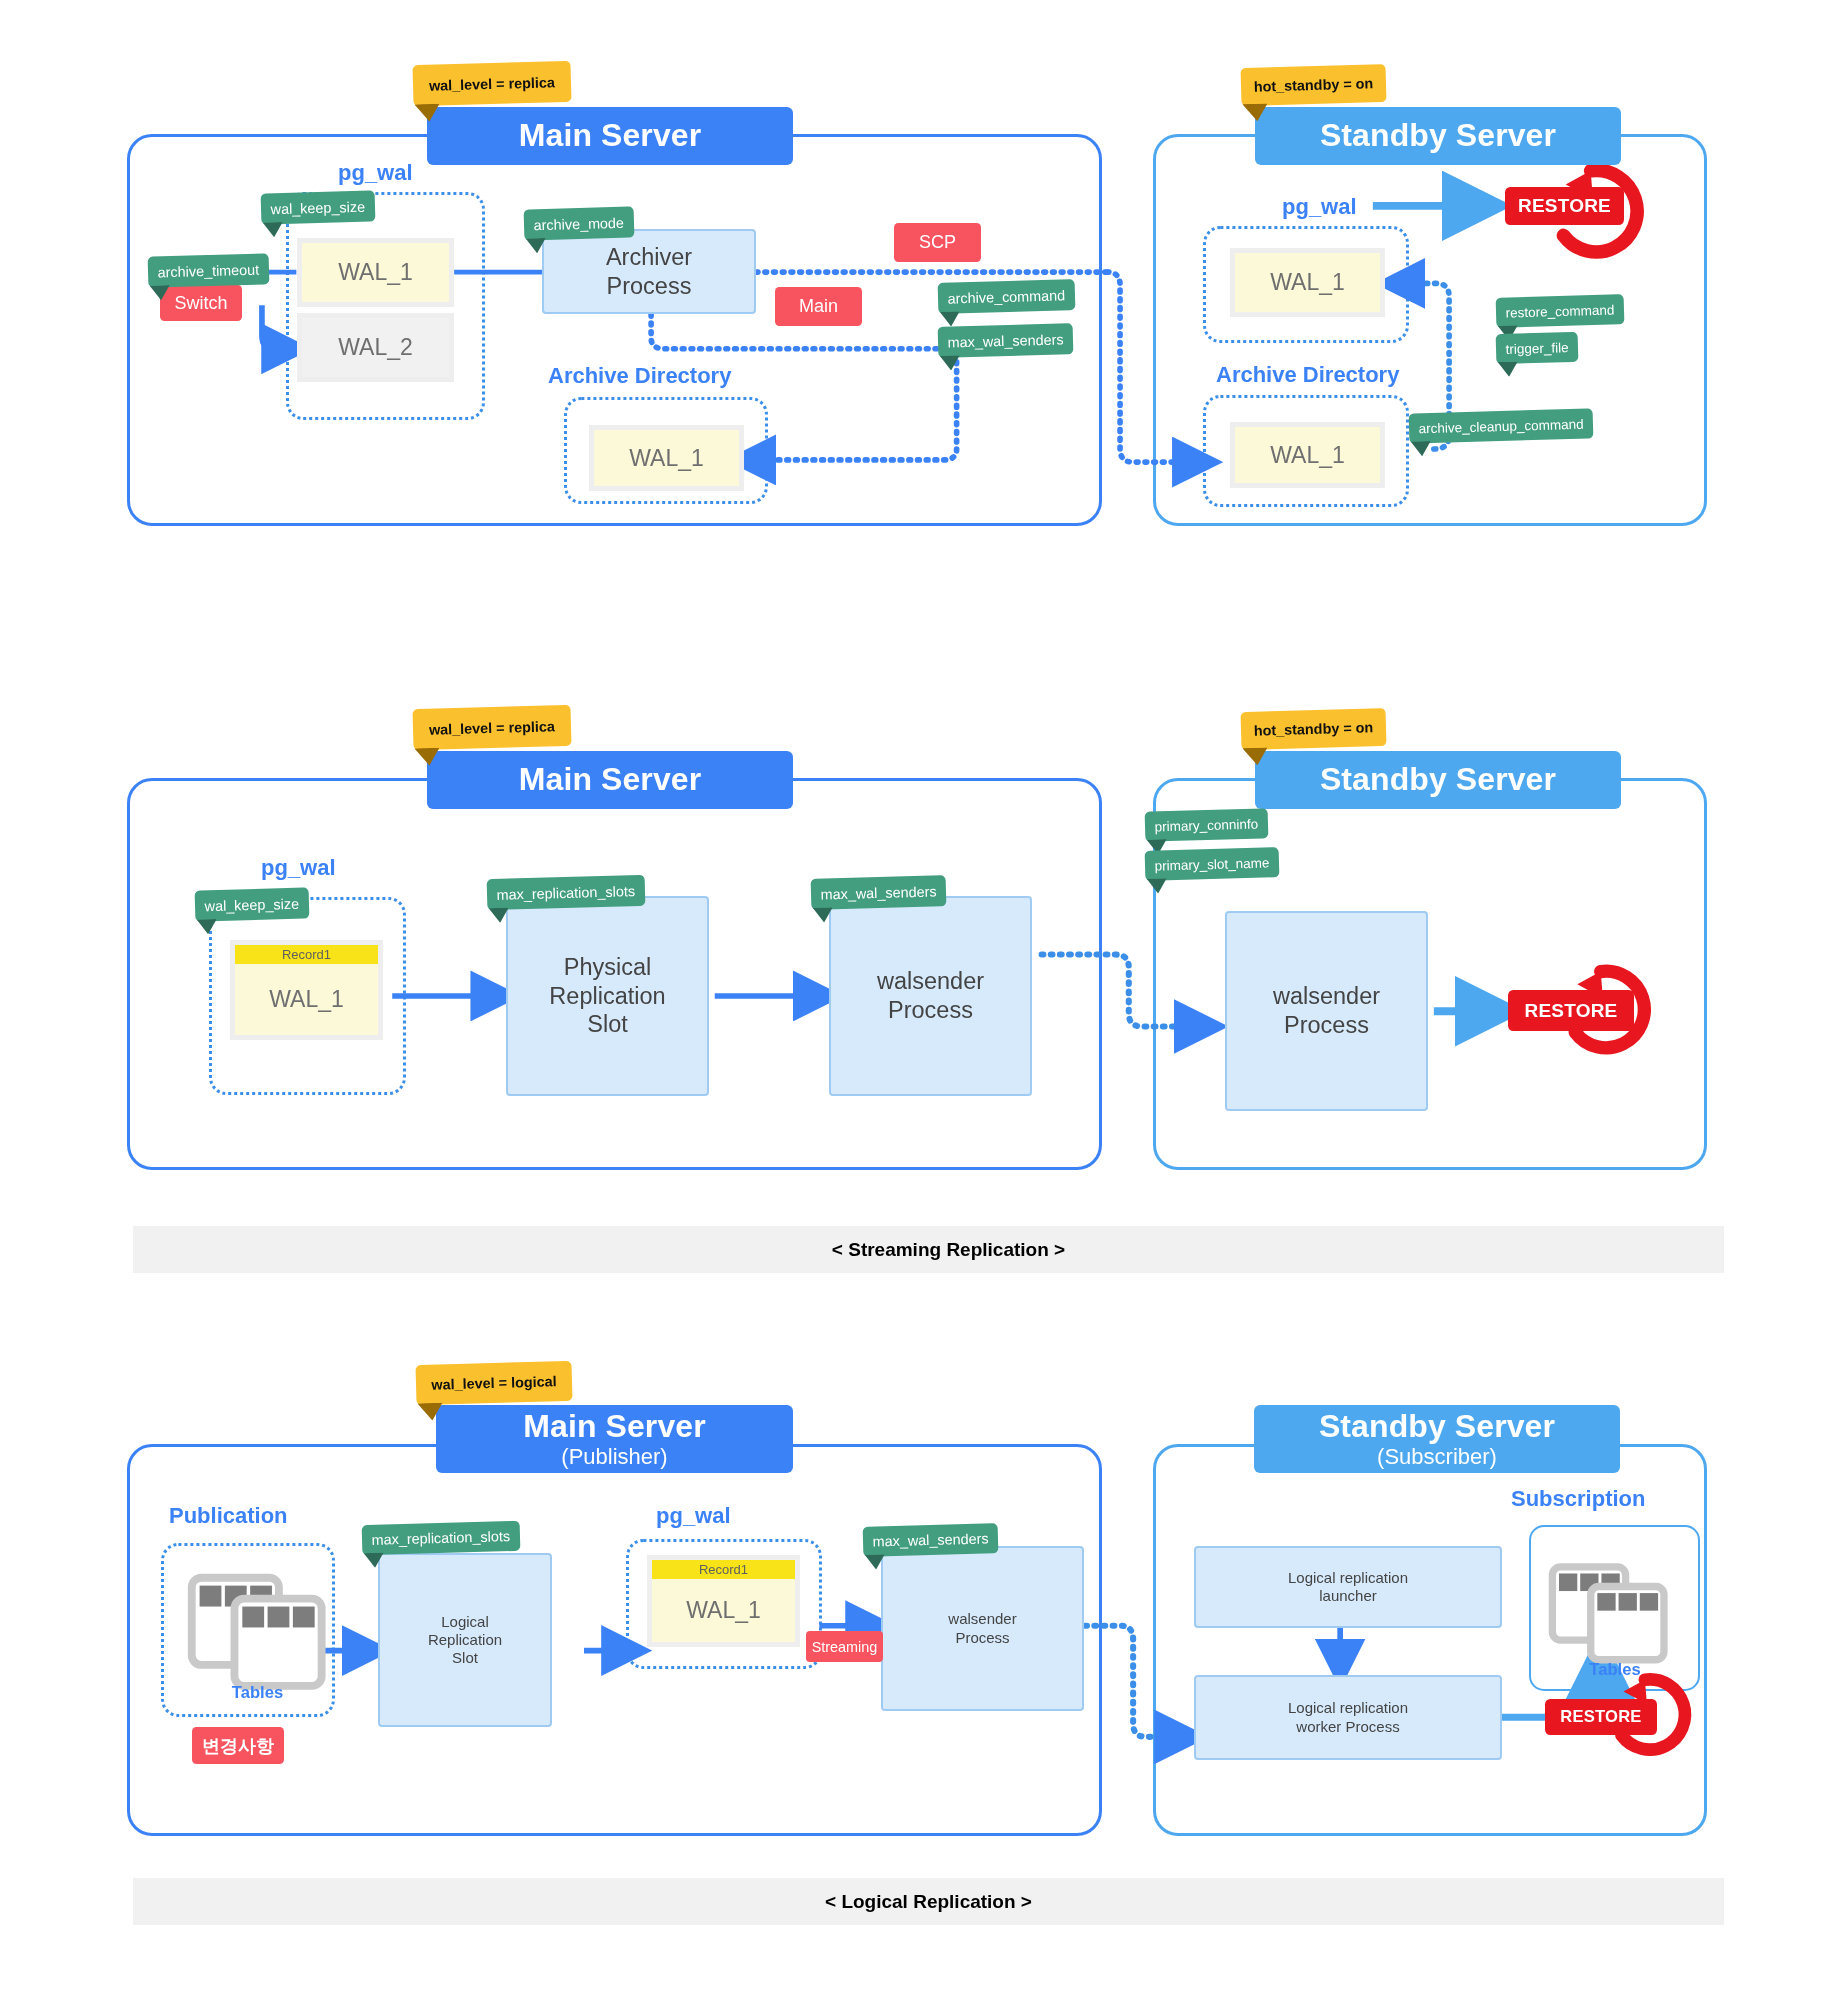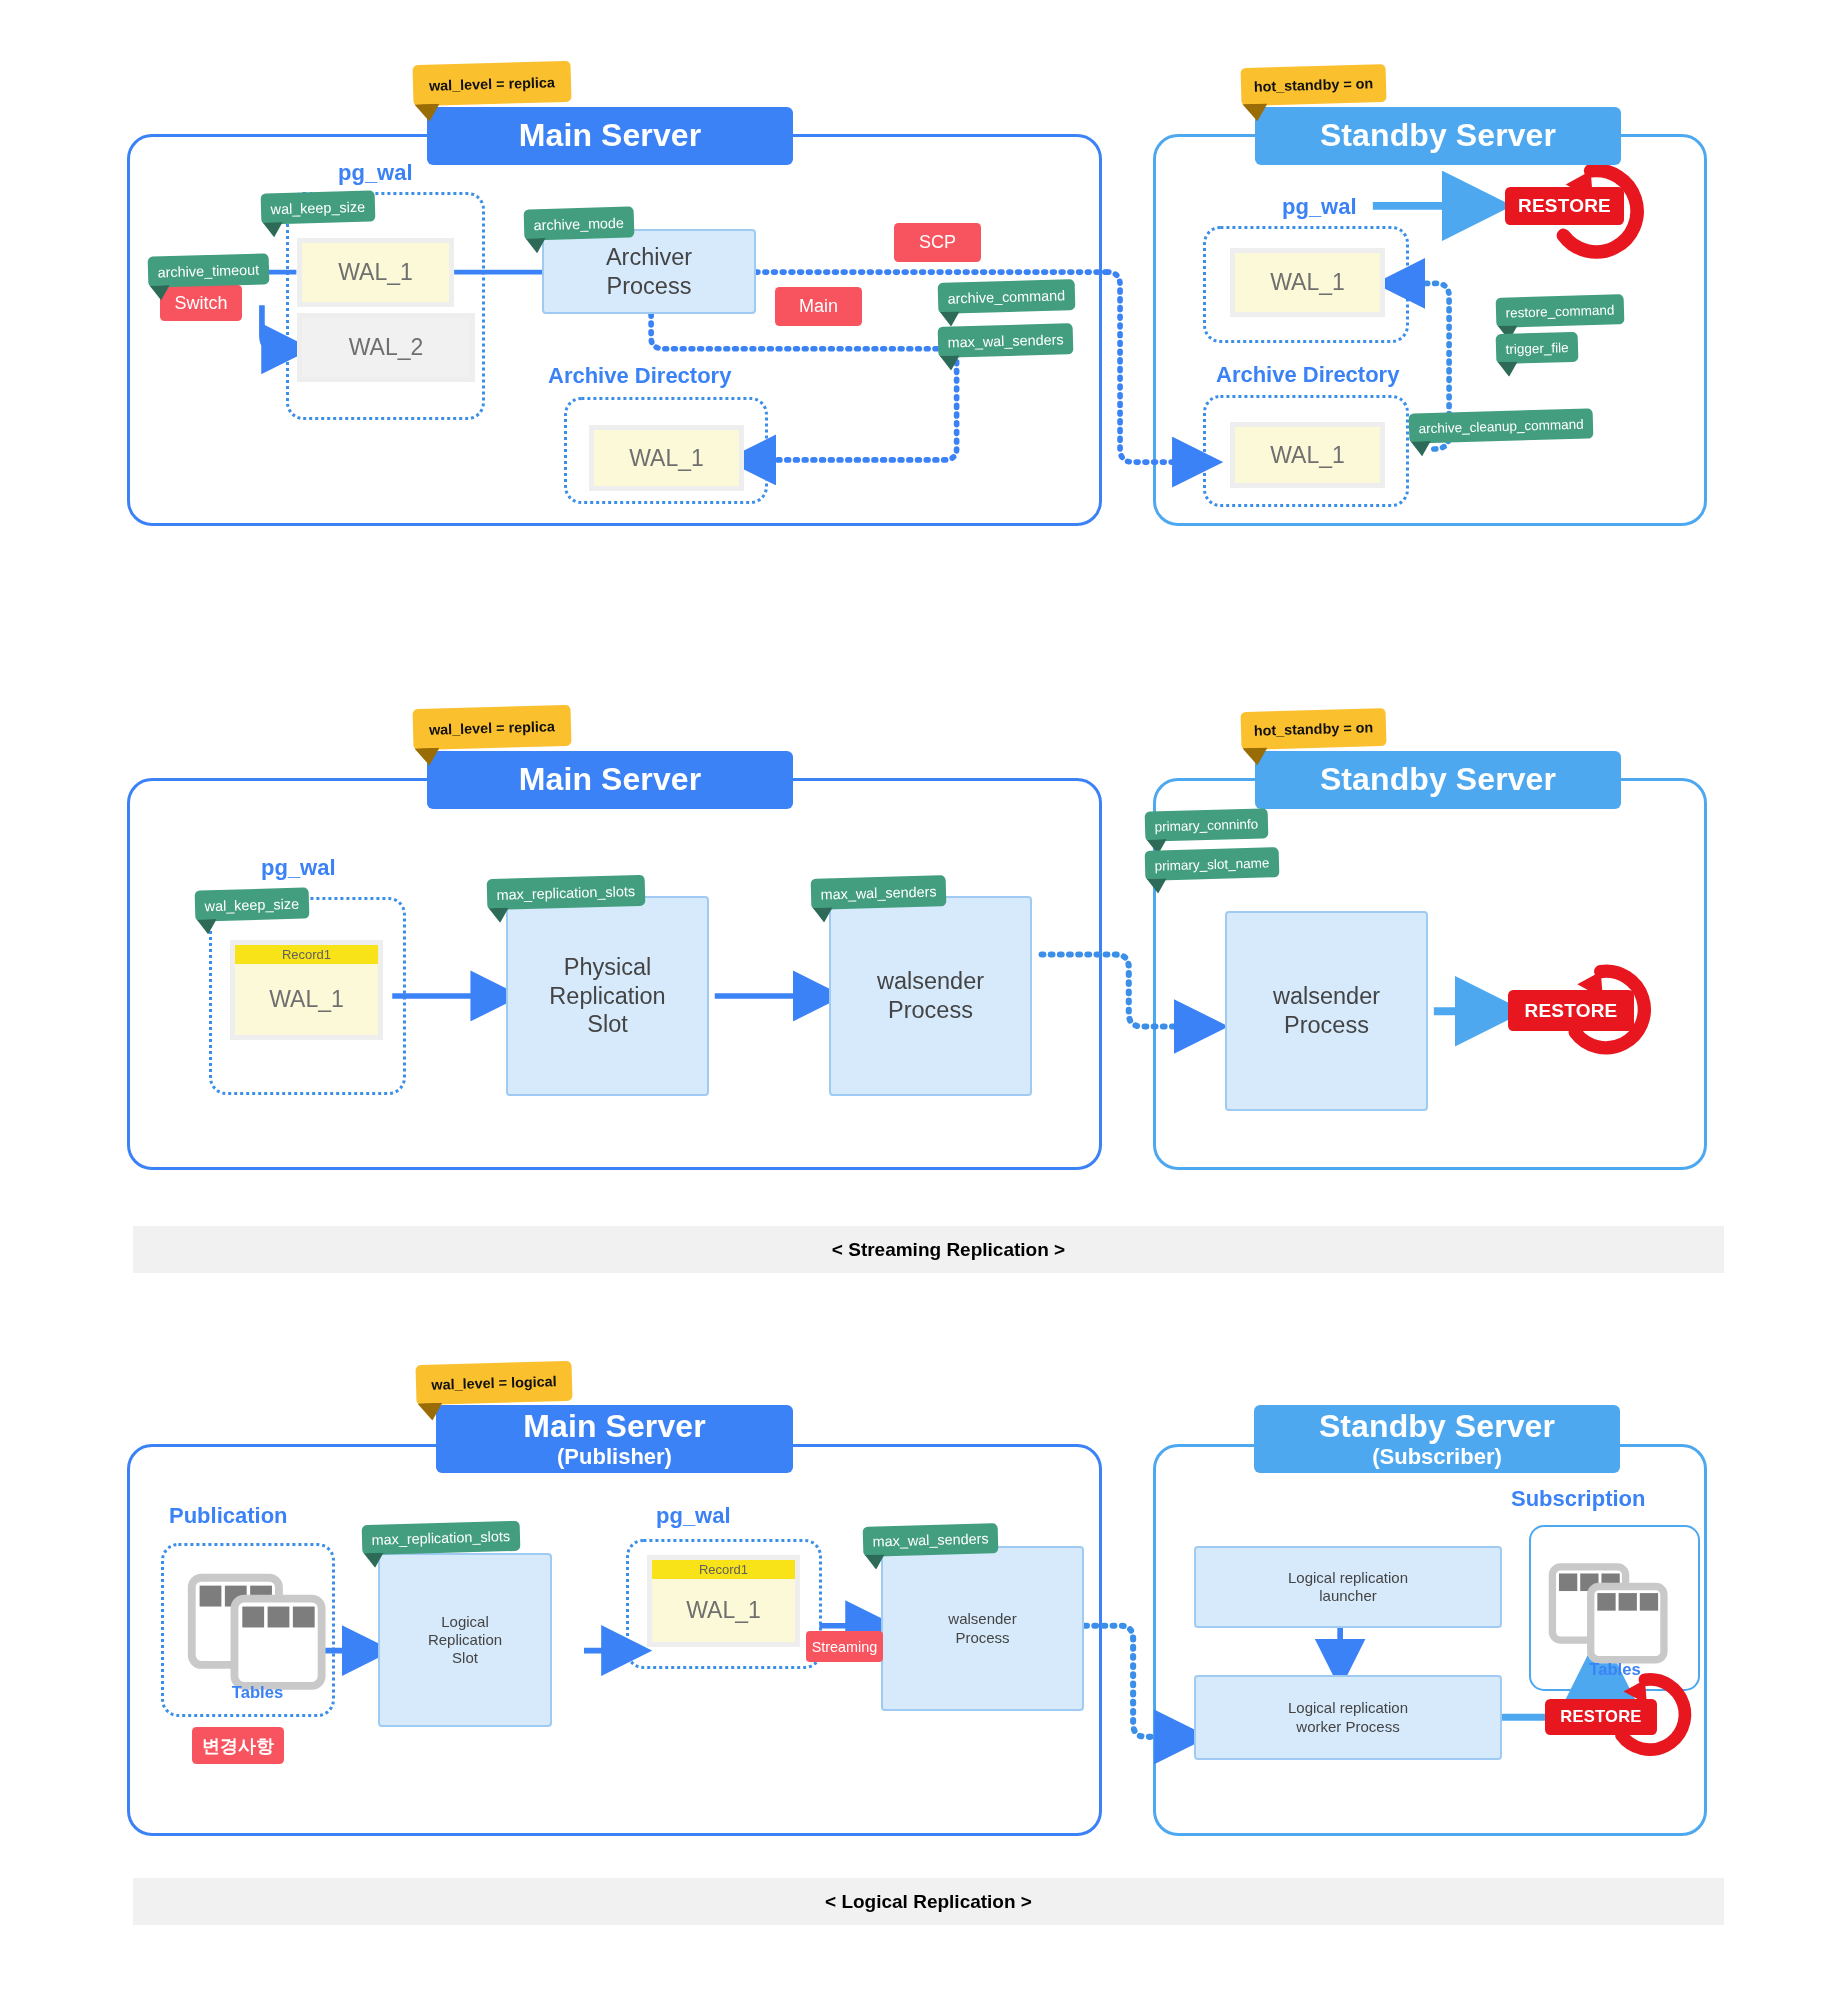--- a/index.html
+++ b/index.html
@@ -15,21 +15,21 @@
   .server-box.standby{border:3.9px solid #4da8f0;}
 
   
   .server-title{
     border-radius:6.1px;color:#ffffff;display:flex;flex-direction:column;
     align-items:center;justify-content:center;line-height:1.05;z-index:12;
   }
   .server-title.main{background:#3b82f6;}
   .server-title.standby{background:#4da8f0;}
   .server-title .tmain{font-size:32px;font-weight:bold;letter-spacing:0.1px;}
-  .server-title .tsub{font-size:22px;font-weight:bold;margin-top:2px;}
+  .server-title .tsub{font-size:22px;font-weight:normal;margin-top:2px;}
 
   
   .flag-yellow{
     background:#fbc02d;color:#111;border-radius:5.2px;
     display:flex;align-items:center;justify-content:center;
     font-size:14.4px;font-weight:bold;z-index:14;
     transform:rotate(-1.6deg);
   }
   .flag-yellow:after{
     content:"";position:absolute;left:0.9px;bottom:-15.7px;width:25px;height:17.4px;
@@ -255,21 +255,21 @@
 
 <div class="abs dotted-box" style="left:286px;top:192px;width:199px;height:228px;"></div>
 
 <div class="abs dotted-box" style="left:564px;top:397px;width:204px;height:107px;"></div>
 
 <div class="abs wal-card yellow" style="left:297px;top:238px;width:157px;height:69px;">
   <div class="inner">
         <div class="nm">WAL_1</div>
       </div>
 </div>
-<div class="abs wal-card grey" style="left:297px;top:313px;width:178px;height:69px;">
+<div class="abs wal-card grey" style="left:297px;top:313px;width:157px;height:69px;">
   <div class="inner">
         <div class="nm">WAL_2</div>
       </div>
 </div>
 <div class="abs wal-card yellow" style="left:589px;top:425px;width:155px;height:66px;">
   <div class="inner">
         <div class="nm">WAL_1</div>
       </div>
 </div>
 

